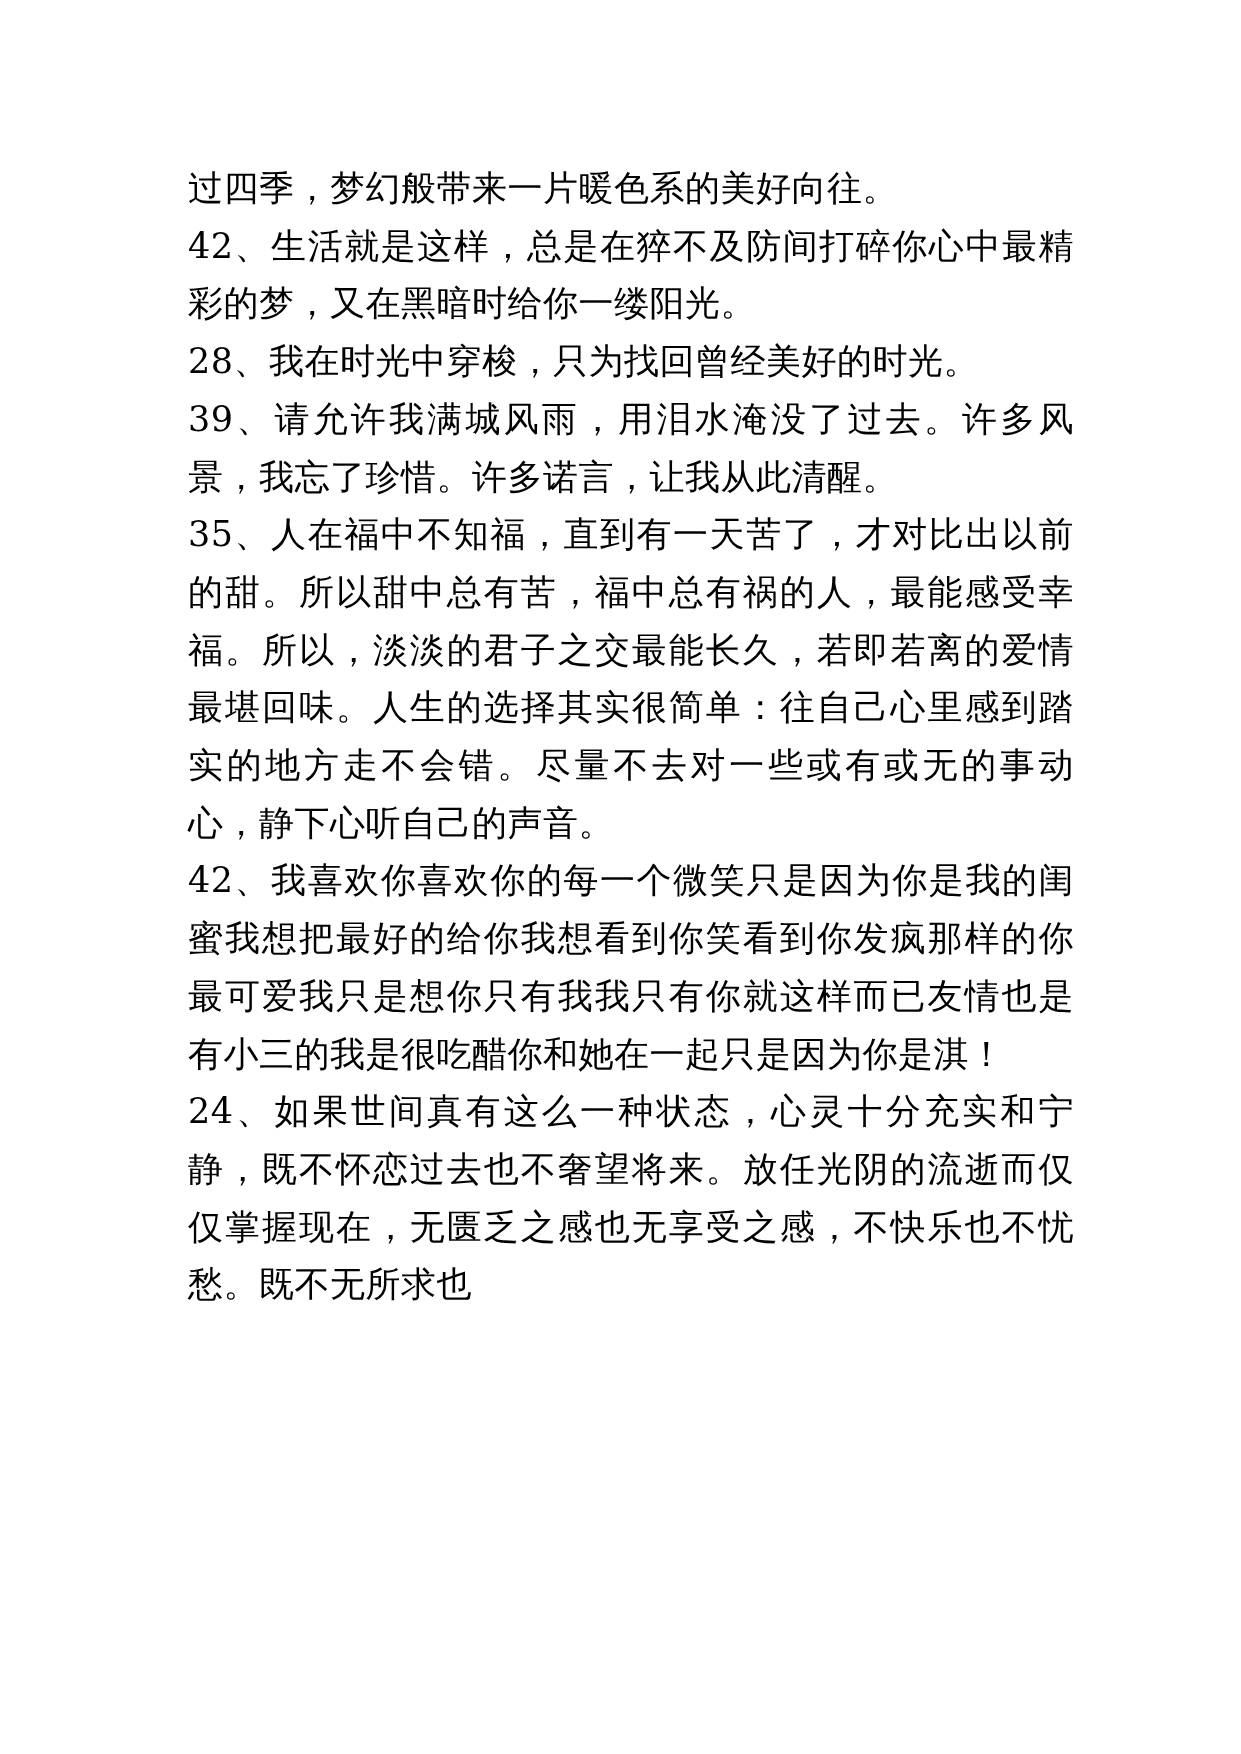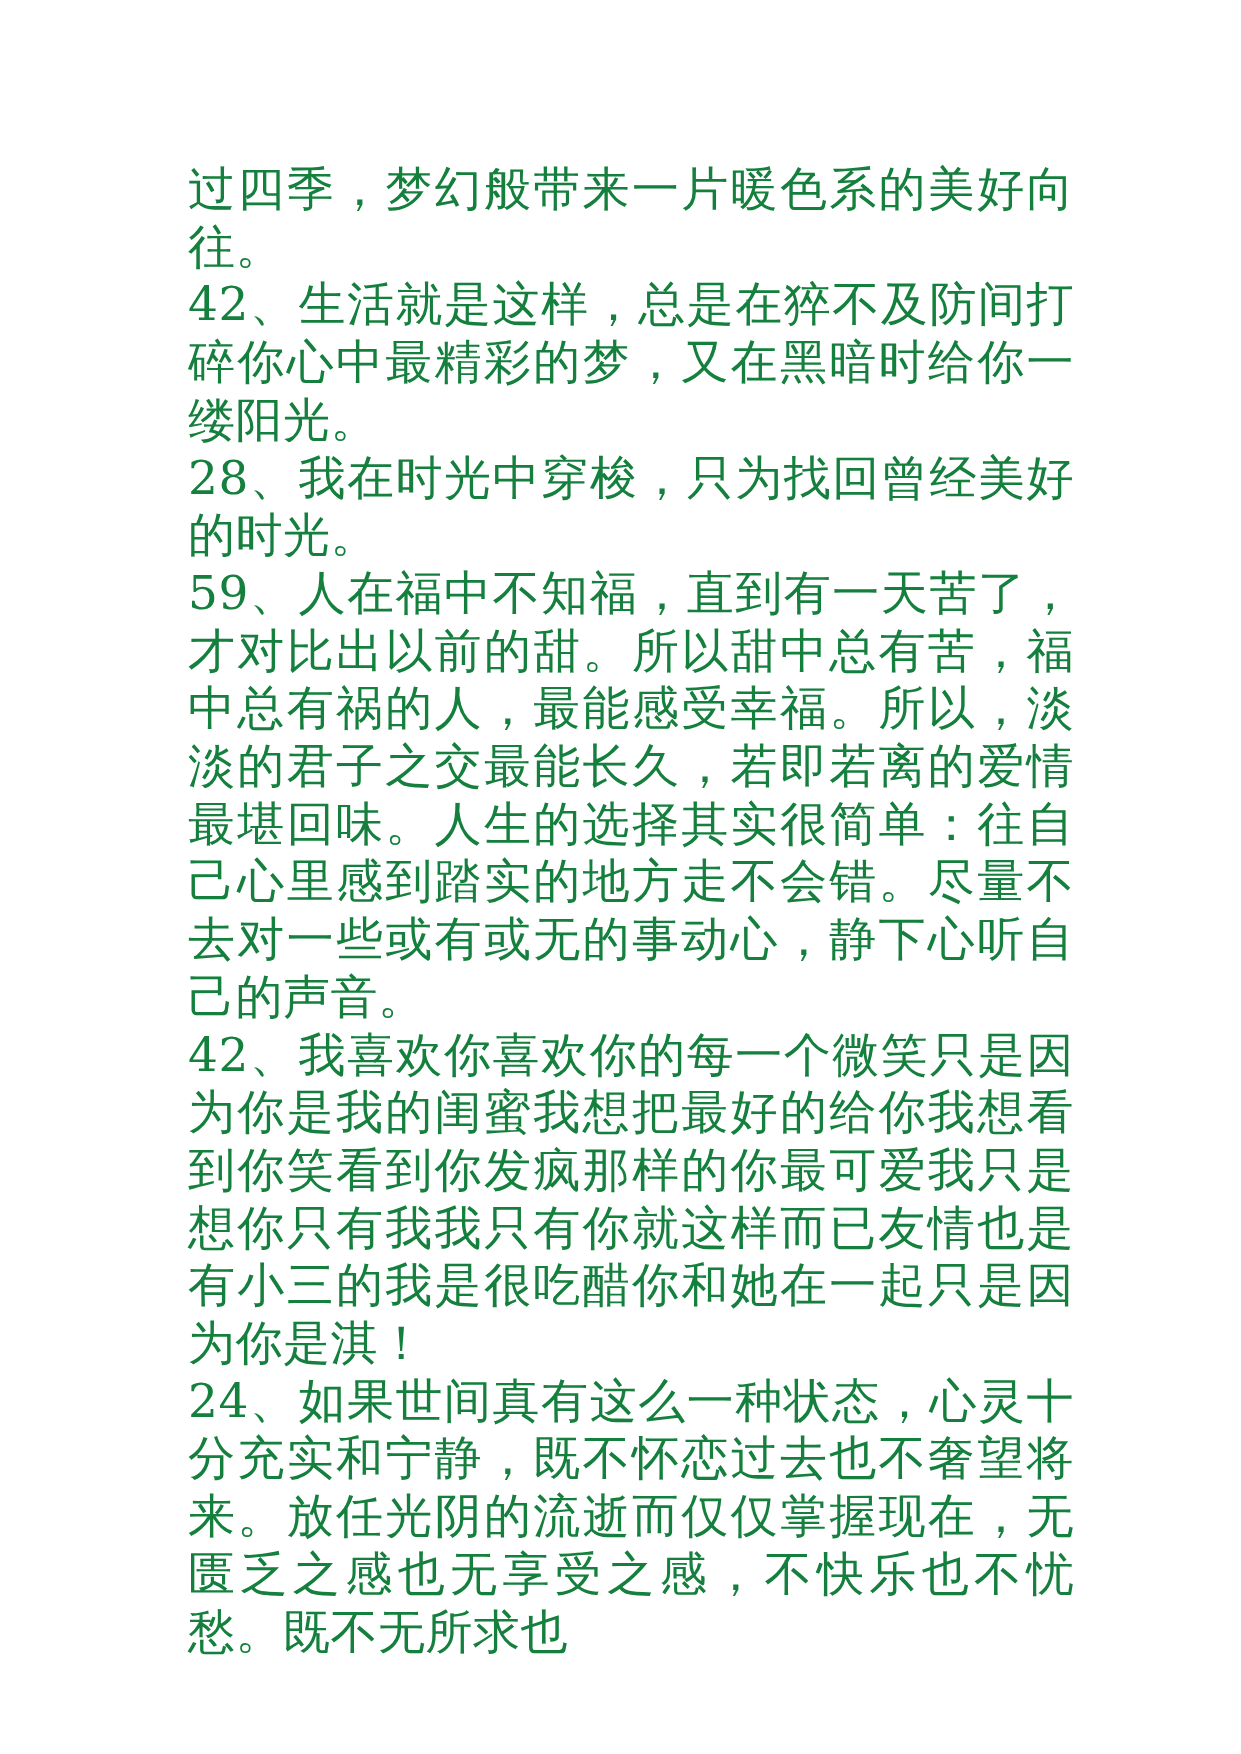--- a/index.html
+++ b/index.html
@@ -20,39 +20,40 @@
     top: 0;
     width: 1241px;
     height: 1754px;
     background: #ffffff;
   }
   .text-block {
     position: absolute;
     left: 188px;
     top: 160px;
     width: 886px;
-    color: #15803d;
-    font-size: 47px;
+    color: #000000;
+    font-size: 35px;
     line-height: 57.7px;
     letter-spacing: 0.5px;
     text-align: justify;
   }
   .text-block p {
     margin: 0;
     padding: 0;
     text-align: justify;
     text-align-last: left;
     word-break: break-all;
   }
 </style>
 </head>
 <body>
 
 <div class="doc-page">
   <div class="text-block">
     <p>过四季，梦幻般带来一片暖色系的美好向往。</p>
     <p>42、生活就是这样，总是在猝不及防间打碎你心中最精彩的梦，又在黑暗时给你一缕阳光。</p>
     <p>28、我在时光中穿梭，只为找回曾经美好的时光。</p>
-    <p>59、人在福中不知福，直到有一天苦了，才对比出以前的甜。所以甜中总有苦，福中总有祸的人，最能感受幸福。所以，淡淡的君子之交最能长久，若即若离的爱情最堪回味。人生的选择其实很简单：往自己心里感到踏实的地方走不会错。尽量不去对一些或有或无的事动心，静下心听自己的声音。</p>
+    <p>39、请允许我满城风雨，用泪水淹没了过去。许多风景，我忘了珍惜。许多诺言，让我从此清醒。</p>
+    <p>35、人在福中不知福，直到有一天苦了，才对比出以前的甜。所以甜中总有苦，福中总有祸的人，最能感受幸福。所以，淡淡的君子之交最能长久，若即若离的爱情最堪回味。人生的选择其实很简单：往自己心里感到踏实的地方走不会错。尽量不去对一些或有或无的事动心，静下心听自己的声音。</p>
     <p>42、我喜欢你喜欢你的每一个微笑只是因为你是我的闺蜜我想把最好的给你我想看到你笑看到你发疯那样的你最可爱我只是想你只有我我只有你就这样而已友情也是有小三的我是很吃醋你和她在一起只是因为你是淇！</p>
     <p>24、如果世间真有这么一种状态，心灵十分充实和宁静，既不怀恋过去也不奢望将来。放任光阴的流逝而仅仅掌握现在，无匮乏之感也无享受之感，不快乐也不忧愁。既不无所求也</p>
   </div>
 </div>
 
 </body></html>

